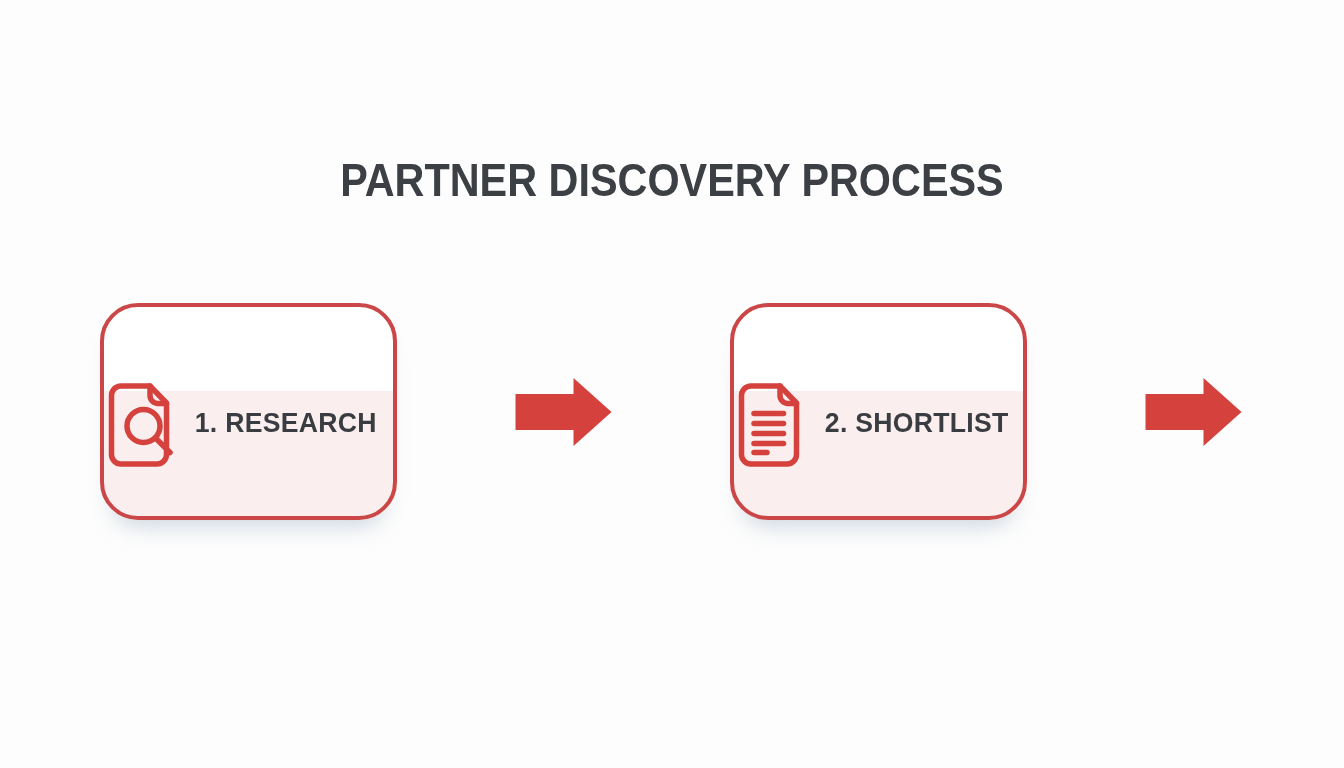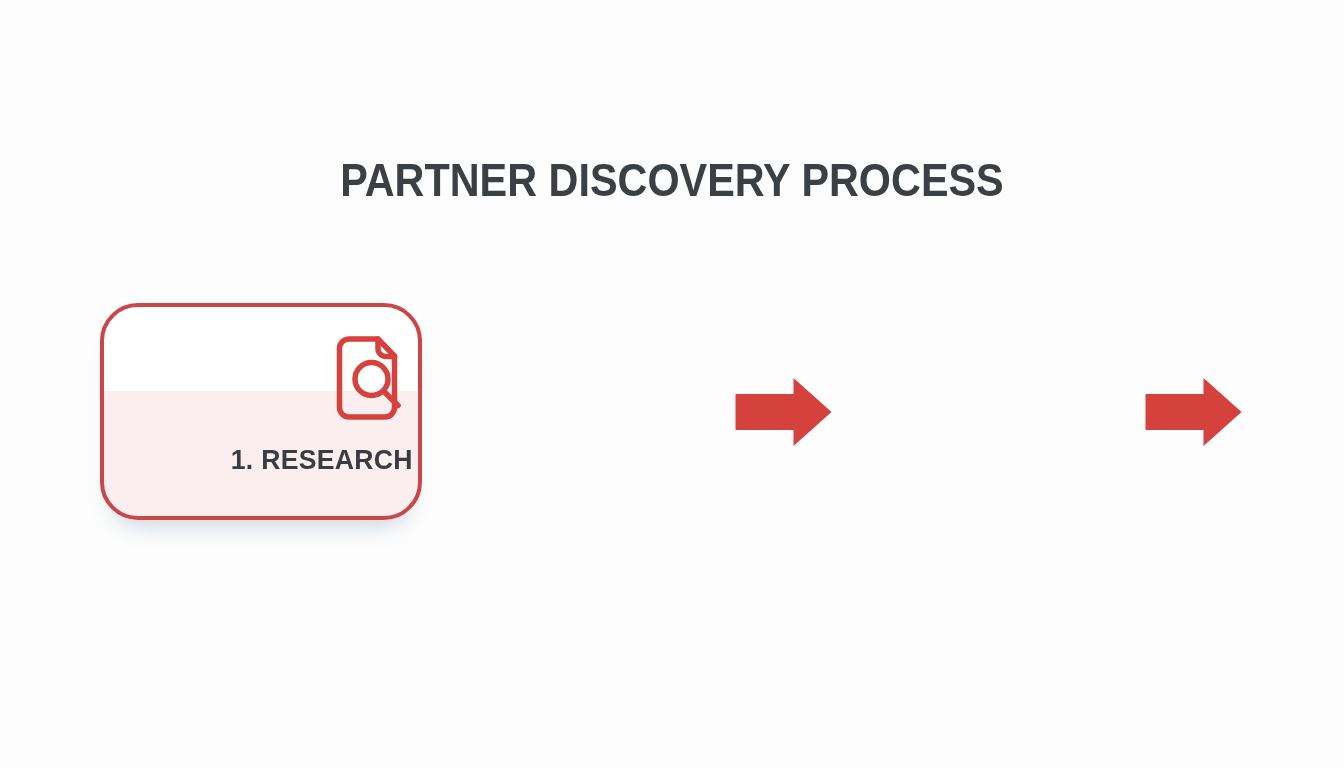--- a/index.html
+++ b/index.html
@@ -36,33 +36,33 @@
     position: absolute;
     top: 303px;
     left: 100px;
     width: 1142px;
     height: 217px;
     display: flex;
     align-items: center;
     justify-content: space-between;
   }
   .step-card {
-    width: 322px;
+    width: 297px;
     height: 217px;
     border: 4px solid var(--accent, #cb4747);
     border-radius: 38px;
     background: linear-gradient(to bottom,
       var(--card-top, #ffffff) 0%,
       var(--card-top, #ffffff) 40%,
       var(--card-bottom, #fbeeee) 40%,
       var(--card-bottom, #fbeeee) 100%);
     box-shadow: 0 18px 22px -12px rgba(150, 168, 188, 0.45);
     display: flex;
-    flex-direction: column;
-    align-items: flex-end;
+    flex-direction: row;
+    align-items: center;
     overflow: hidden;
   }
   .step-icon {
     margin-top: 27px;
     width: 86px;
     height: 88px;
     flex: 0 0 auto;
     color: var(--icon-color, #d5423e);
   }
   .step-icon svg { width: 100%; height: 100%; display: block; }
@@ -106,20 +106,34 @@
       </span>
       <span class="step-label">1. RESEARCH</span>
     </div>
 
     <span class="flow-arrow">
       <svg viewBox="0 0 96 68">
         <polygon points="0,16 58,16 58,0 96,34 58,68 58,52 0,52" fill="currentColor"></polygon>
       </svg>
     </span>
 
+    <div class="step-card">
+      <span class="step-icon">
+        <svg viewBox="0 0 84 88" fill="none" stroke="currentColor" stroke-width="5.5" stroke-linecap="round" stroke-linejoin="round">
+          <path d="M45 5 H16 a9.5 9.5 0 0 0 -9.5 9.5 V73.5 a9.5 9.5 0 0 0 9.5 9.5 H52 a9.5 9.5 0 0 0 9.5 -9.5 V22 Z"></path>
+          <path d="M45 5 v9.5 a8 8 0 0 0 8 8 h8.5"></path>
+          <path d="M19 32.5 H48.5"></path>
+          <path d="M19 42.5 H48.5"></path>
+          <path d="M19 52.5 H48.5"></path>
+          <path d="M19 62.5 H48.5"></path>
+          <path d="M19 71.5 H32"></path>
+        </svg>
+      </span>
+      <span class="step-label">2. SHORTLIST</span>
+    </div>
 
     <span class="flow-arrow">
       <svg viewBox="0 0 96 68">
         <polygon points="0,16 58,16 58,0 96,34 58,68 58,52 0,52" fill="currentColor"></polygon>
       </svg>
     </span>
 
 
   </div>
 </div>

